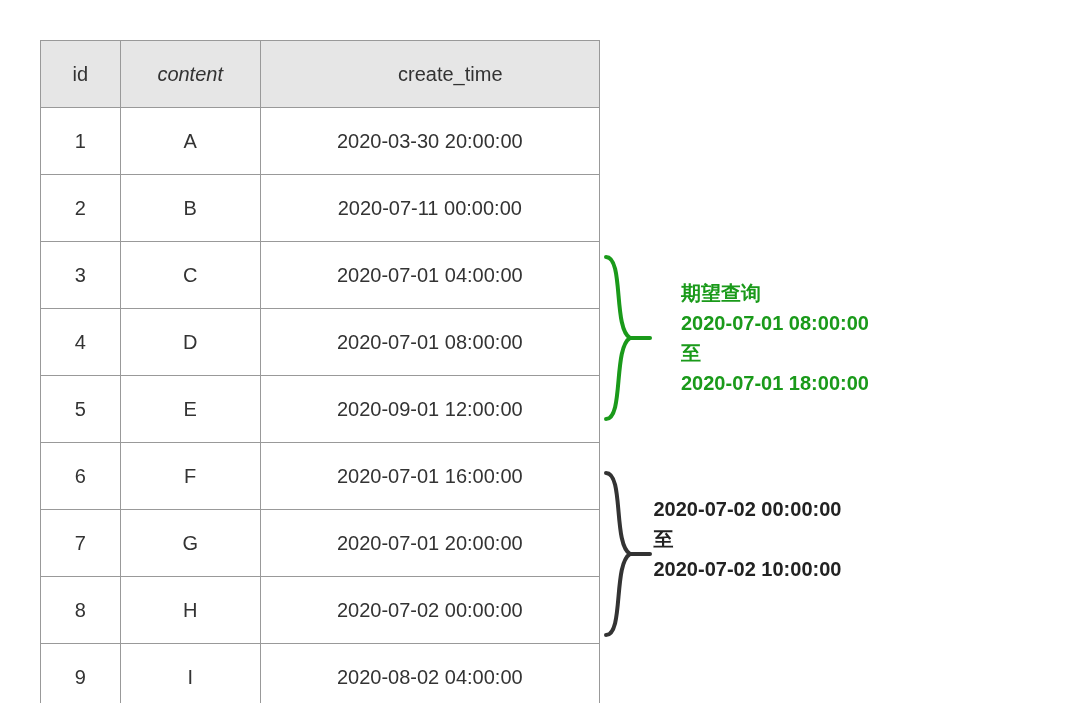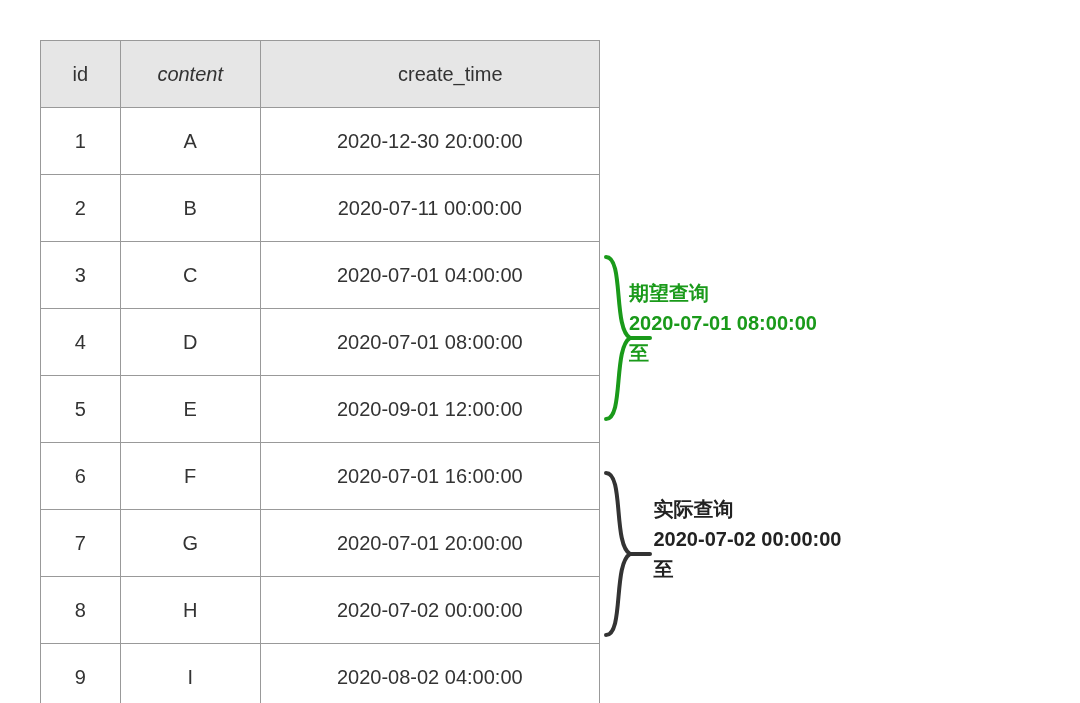--- a/index.html
+++ b/index.html
@@ -52,21 +52,21 @@
     <tr>
       <th class="col-id">id</th>
       <th class="col-content">content</th>
       <th class="col-time">create_time</th>
     </tr>
   </thead>
   <tbody id="tbody">
       <tr>
         <td>1</td>
         <td>A</td>
-        <td>2020-12-30 20:00:00</td>
+        <td>2020-03-30 20:00:00</td>
       </tr>
       <tr>
         <td>2</td>
         <td>B</td>
         <td>2020-07-11 00:00:00</td>
       </tr>
       <tr>
         <td>3</td>
         <td>C</td>
         <td>2020-07-01 04:00:00</td>
@@ -103,29 +103,30 @@
       </tr>
     </tbody>
 </table>
 
 <div class="bracket" id="bracket-expected" style="left: 605.5px; top: 252.5px;">
   <svg width="40" height="170">
     <path d="M0,4 C18,4 7,75 24,85 C7,95 18,166 0,166" stroke="#1a9a1a" stroke-width="4" fill="none" stroke-linecap="round"></path>
     <line x1="24" y1="85" x2="44" y2="85" stroke="#1a9a1a" stroke-width="4" stroke-linecap="round"></line>
   </svg>
 </div>
-<div class="anno green" id="anno-expected" style="left: 629px; top: 277.5px;">
+<div class="anno green" id="anno-expected" style="left: 681px; top: 277.5px;">
   <div>期望查询</div>
   <div>2020-07-01 08:00:00</div>
   <div>至</div>
+  <div>2020-07-01 18:00:00</div>
 </div>
 
 <div class="bracket" id="bracket-actual" style="left: 605.5px; top: 468.5px;">
   <svg width="40" height="170">
     <path d="M0,4 C18,4 7,75 24,85 C7,95 18,166 0,166" stroke="#333" stroke-width="4" fill="none" stroke-linecap="round"></path>
     <line x1="24" y1="85" x2="44" y2="85" stroke="#333" stroke-width="4" stroke-linecap="round"></line>
   </svg>
 </div>
 <div class="anno black" id="anno-actual" style="left: 653.5px; top: 493.5px;">
-  <div>实际查询</div>
   <div>2020-07-02 00:00:00</div>
   <div>至</div>
+  <div>2020-07-02 10:00:00</div>
 </div>
 
 </body></html>

